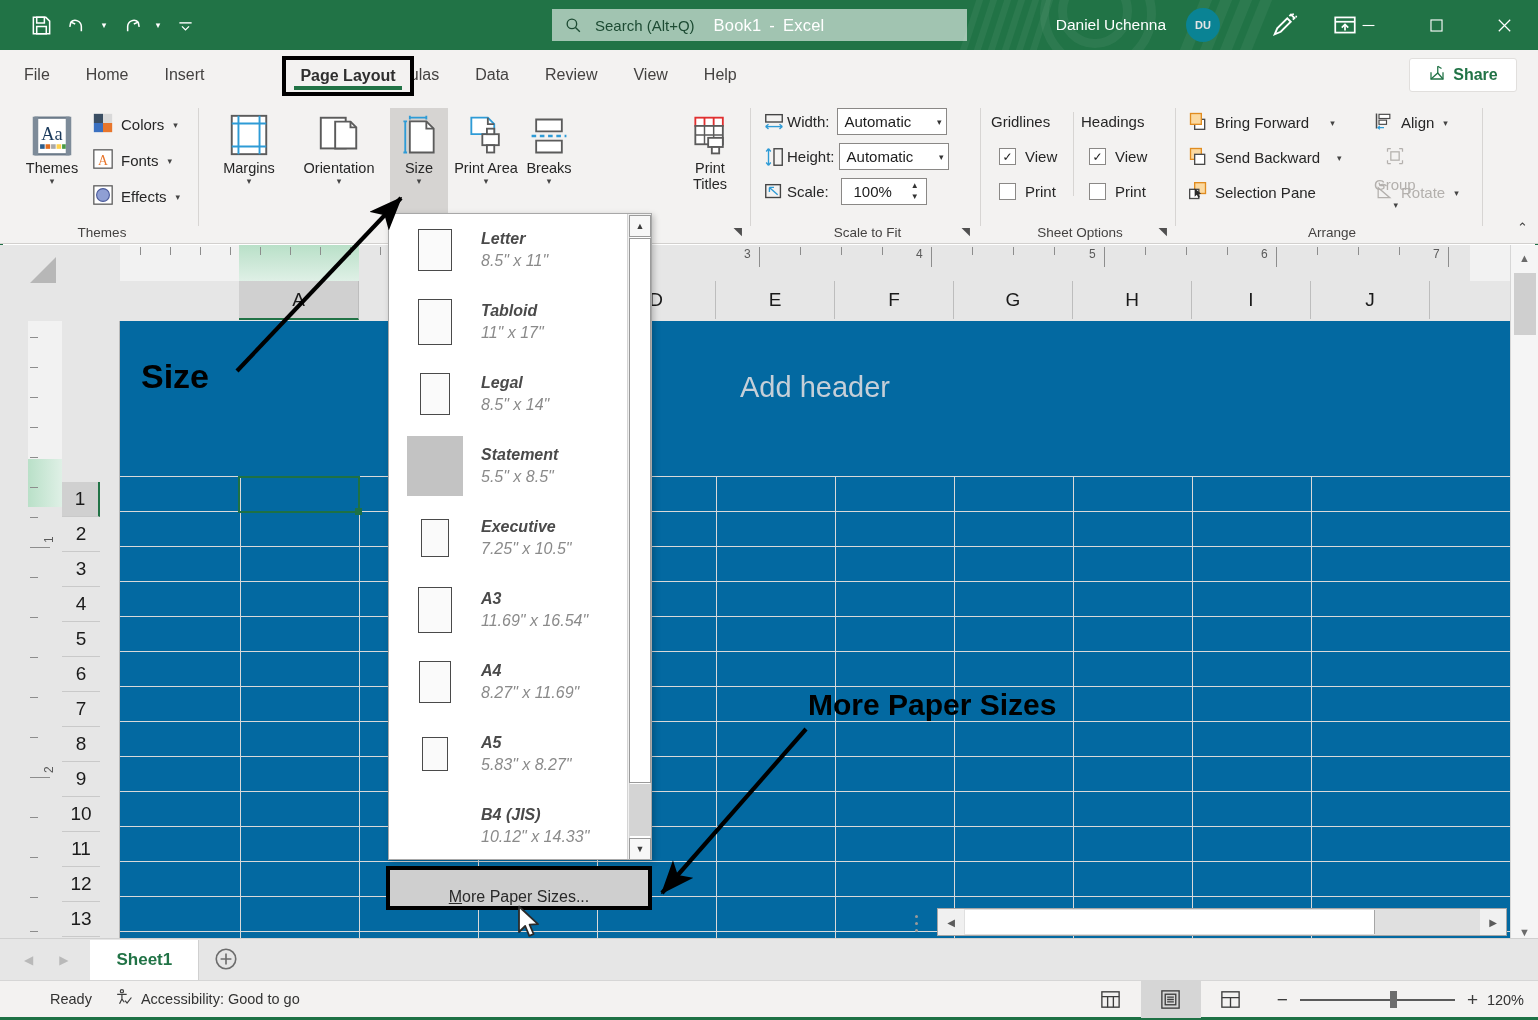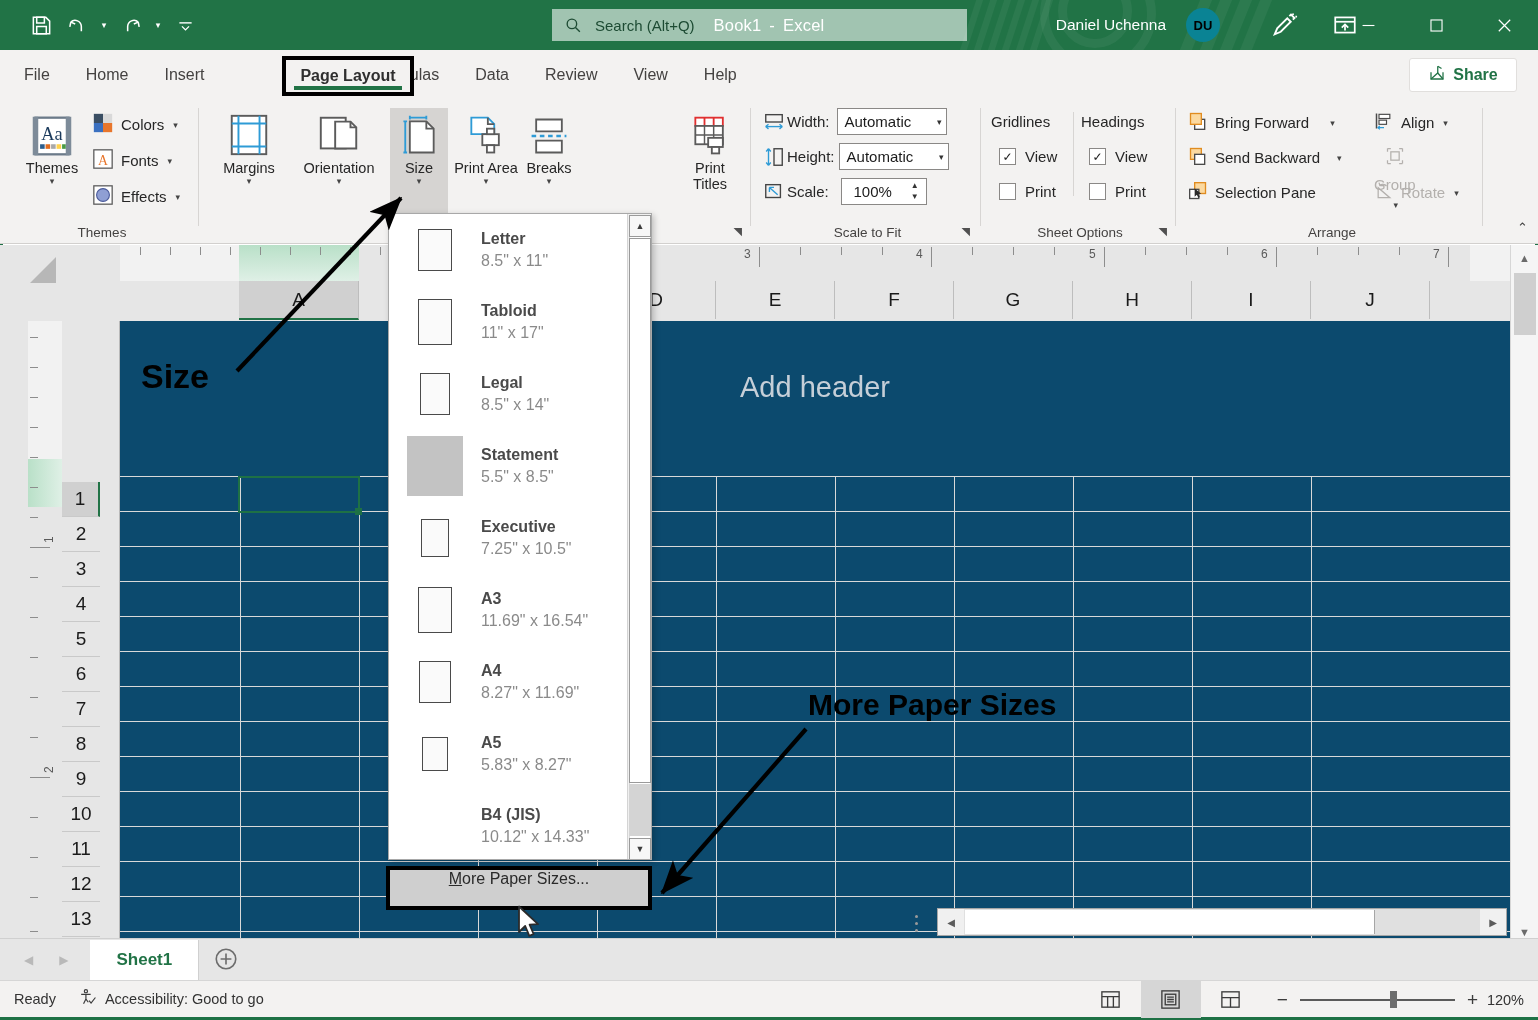--- a/index.html
+++ b/index.html
@@ -54,21 +54,21 @@
     color: #1d4b33; font-size: 15px;
   }
   .searchbox .sicon { display:flex; align-items:center; }
   .user {
     position: absolute; right: 318px; top: 0; height: 50px;
     display: flex; align-items: center; gap: 20px;
   }
   .user-name { color: #ffffff; font-size: 15.5px; white-space: nowrap; }
   .avatar {
     width: 34px; height: 34px; border-radius: 50%;
-    background: #0a8394; color: #000000; font-size: 13px; font-weight: bold;
+    background: #0a8394; color: #e5e5e5; font-size: 11px; font-weight: bold;
     display: flex; align-items: center; justify-content: center;
   }
   .tb-icons { position: absolute; right: 180px; top: 0; height: 50px;
     display: flex; align-items: center; gap: 34px; }
   .tb-icons > div { color: #fff; display: flex; align-items: center; }
   .wincontrols { position: absolute; right: 0; top: 0; height: 50px; display: flex; }
   .wc { width: 68px; height: 50px; display: flex; align-items: center; justify-content: center; color: #fff; }
 
   
   .tabbar {
@@ -170,58 +170,58 @@
   .vr-num { position: absolute; font-size: 12px; color: #5a5a5a;
     transform: rotate(-90deg); transform-origin: left top; }
 
   .rowhead { position: absolute; left: 62px; top: 76px; width: 38px; bottom: 0; }
   .rowcell { position: absolute; left: 0; width: 38px; height: 35px; background: #e6e6e6;
     border-bottom: 1px solid #c9c9c9; display: flex; align-items: center; justify-content: center;
     font-size: 19px; color: #1b1b1b; }
   .rowcell.sel { background: #d0d0d0; border-right: 2px solid #217346; }
 
   .pagearea { position: absolute; left: 119px; top: 76px; right: 28px; bottom: 0;
-    background: #0c4a6e; border-left: 1px solid #b9b9b9; }
+    background: #0369a1; border-left: 1px solid #b9b9b9; }
   .addheader { position: absolute; left: 0; right: 0; top: 50px; text-align: center;
     font-size: 29px; color: #c6cfd8; }
   .gridv { position: absolute; top: 155px; bottom: 0; width: 1px; background: #d9d9d9; }
   .gridh { position: absolute; left: 0; right: 0; height: 1px; background: #d9d9d9; }
   .selcell { position: absolute; border: 2px solid #1e7145; }
   .selcell .handle { position: absolute; right: -4px; bottom: -4px; width: 7px; height: 7px; background: #1e7145; }
 
   .vscroll { position: absolute; right: 0; top: 0; width: 28px; bottom: 0; background: #f5f5f5;
     border-left: 1px solid #d6d6d6; }
   .vs-btn { position: absolute; left: 0; width: 27px; height: 26px; display: flex;
     align-items: center; justify-content: center; color: #6b6b6b; font-size: 11px; background: #f5f5f5; }
   .vs-thumb { position: absolute; left: 3px; width: 22px; background: #cfcfcf; }
 
   
   .dropdown {
     position: absolute; left: 385px; top: 213px; width: 264px; height: 647px;
     background: #ffffff; border: 1px solid #a8a8a8;
     box-shadow: 2px 2px 6px rgba(0,0,0,0.22); z-index: 40; overflow: hidden;
   }
-  .dd-list { position: absolute; left: 0; top: 0; width: 240px; }
+  .dd-list { position: absolute; left: 0; top: 0; width: 240px; font-style: italic; }
   .dd-item { display: flex; align-items: center; gap: 18px; height: 72px; padding-left: 18px; }
   .dd-item.hl .thumb { background: #c3c3c3; border-color: #c3c3c3; }
   .dd-thumb-wrap { width: 56px; display: flex; justify-content: center; }
   .thumb { border: 1.5px solid #4a4a4a; background: #fafafa; }
   .dd-text { display: flex; flex-direction: column; gap: 4px; }
   .dd-name { font-size: 16px; font-weight: bold; color: #4a4a4a; line-height: 1.1; }
   .dd-dim { font-size: 16px; color: #8a8a8a; line-height: 1.1; }
   .dd-scroll { position: absolute; right: 0; top: 0; width: 24px; height: 647px; background: #f0f0f0; border-left:1px solid #d4d4d4;}
   .dd-sbtn { position: absolute; left: 1px; width: 22px; height: 22px; border: 1px solid #9a9a9a;
     background: #f7f7f7; display: flex; align-items: center; justify-content: center; font-size: 9px; color: #3c3c3c; }
   .dd-strack { position: absolute; left: 1px; top: 23px; width: 22px; bottom: 23px; background: #ffffff; border-left:1px solid #dcdcdc; border-right:1px solid #dcdcdc;}
   .dd-sthumb { position: absolute; left: 1px; width: 22px; background: #ffffff; border: 1px solid #9a9a9a; }
   .dd-sthumb2 { position: absolute; left: 1px; width: 22px; background: #d4d4d4; }
   .moresizes {
     position: absolute; left: 383px; top: 866px; width: 266px; height: 44px;
     border: 4px solid #000; background: #cfcfcf; z-index: 45;
-    display: flex; align-items: flex-start; justify-content: center;
+    display: flex; align-items: flex-end; justify-content: center;
     font-size: 16px; color: #2a2a2a;
   }
   .moresizes u { text-decoration: underline; }
 
   
   .anno { position: absolute; font-weight: bold; color: #000; z-index: 60; }
   .anno.size { left: 138px; top: 357px; font-size: 34px; }
   .anno.more { left: 805px; top: 688px; font-size: 30px; }
   .anno-svg { position: absolute; left: 0; top: 0; width: 1538px; height: 1020px;
     z-index: 55; pointer-events: none; }
@@ -239,21 +239,21 @@
   .hscroll { position: absolute; left: 937px; bottom: 44px; width: 570px; height: 28px;
     border: 1px solid #a6a6a6; background: #e0e0e0; display: flex; }
   .hs-btn { width: 26px; height: 26px; background: #f0f0f0; display: flex; align-items: center;
     justify-content: center; color: #5b5b5b; font-size: 10px; }
   .hs-thumb { position: absolute; left: 27px; top: 1px; height: 24px; width: 410px; background: #ffffff; border-right:1px solid #a6a6a6;}
   .hs-right { position: absolute; right: 0; top: 0; }
 
   .statusbar { position: absolute; left: -3px; bottom: 0; width: 1538px; height: 37px;
     background: #f3f2f1; border-top: 1px solid #d6d6d6; display: flex; align-items: center;
     font-size: 14.5px; color: #333; }
-  .sb-left { display: flex; align-items: center; gap: 22px; padding-left: 14px; }
+  .sb-left { display: flex; align-items: center; gap: 22px; padding-left: 14px; margin-left: 36px; }
   .sb-access { display: flex; align-items: center; gap: 8px; }
   .sb-right { position: absolute; right: 0; top: 0; height: 37px; display: flex; align-items: center; }
   .viewbtn { width: 60px; height: 37px; display: flex; align-items: center; justify-content: center; color: #3c3c3c; }
   .viewbtn.active { background: #d6d6d6; }
   .zoomctl { display: flex; align-items: center; gap: 12px; padding-left: 16px; }
   .zslider { position: relative; width: 155px; height: 14px; display: flex; align-items: center; }
   .ztrack { width: 100%; height: 2px; background: #5a5a5a; }
   .zthumb { position: absolute; left: 90px; width: 7px; height: 17px; background: #6d6d6d; }
   .zpct { width: 60px; text-align: right; padding-right: 14px; font-size: 14.5px; color: #333; }
 </style>

